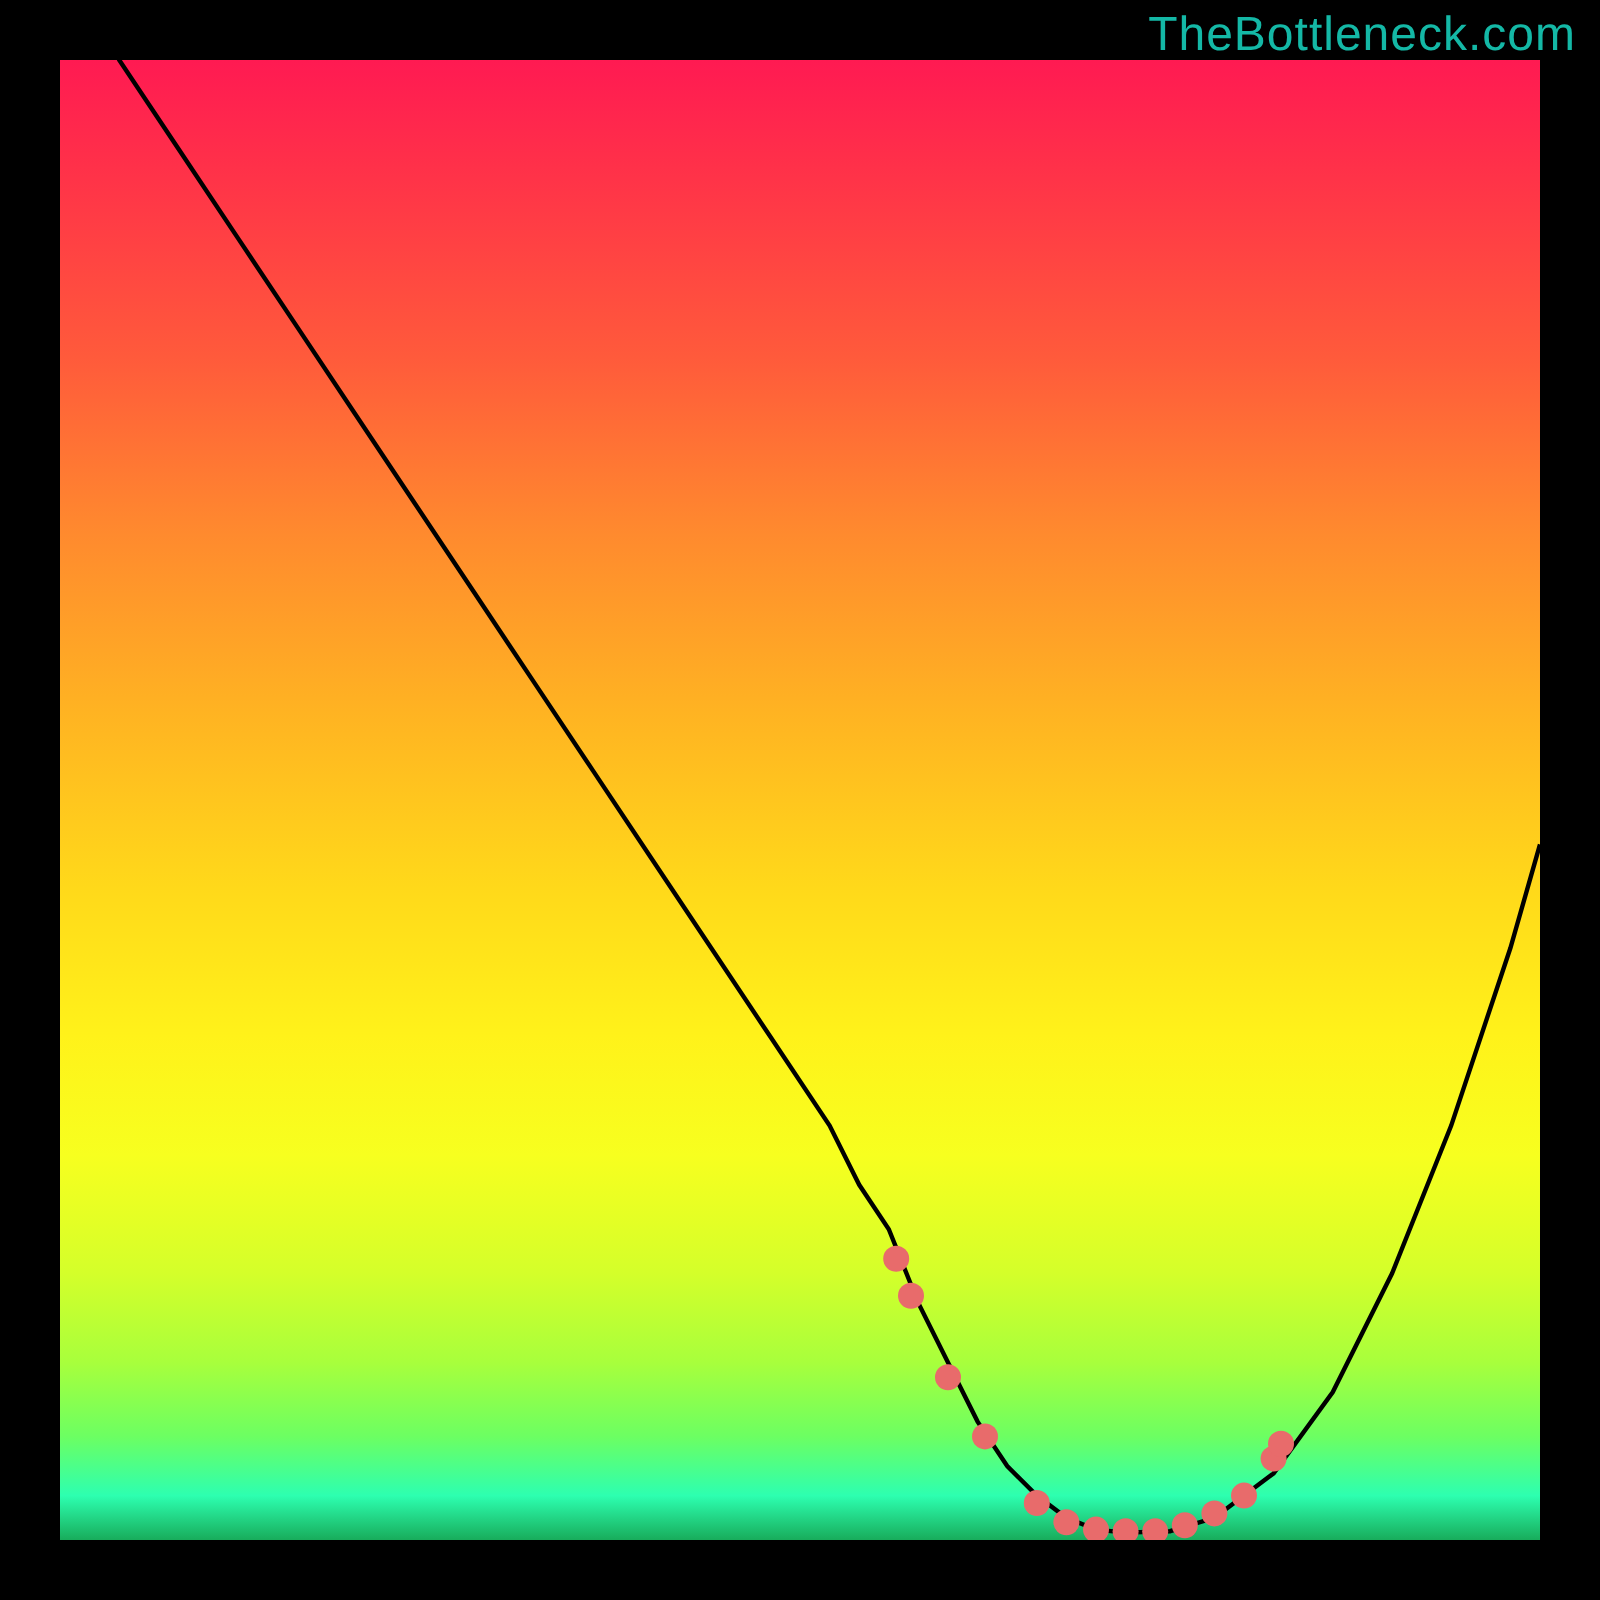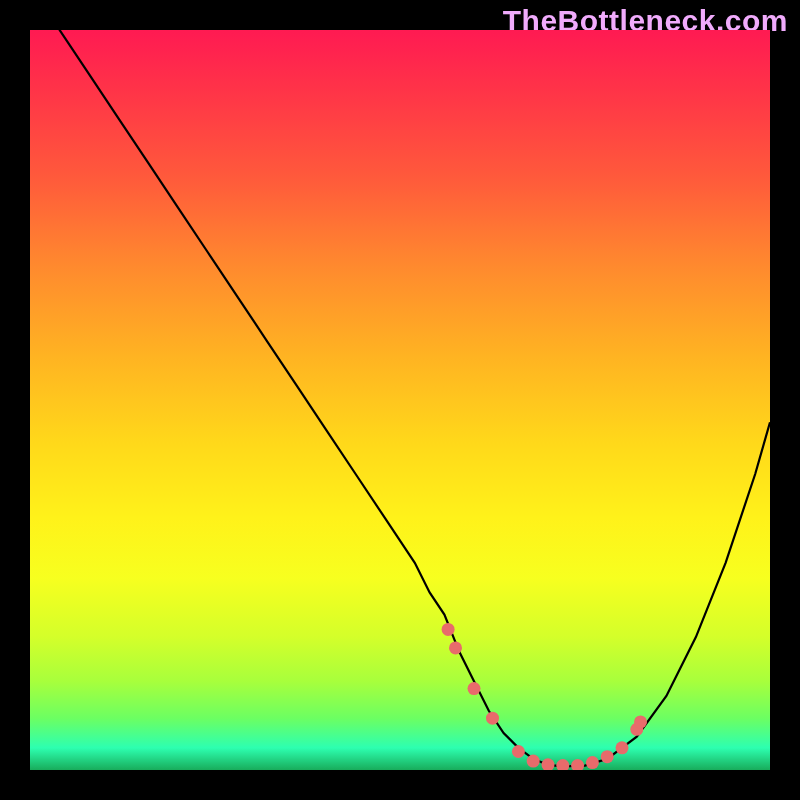--- a/index.html
+++ b/index.html
@@ -8,23 +8,23 @@
     position: relative;
     width: 800px;
     height: 800px;
     background: #000;
   }
   .watermark {
     position: absolute;
     top: 4px;
     right: 12px;
     font-family: Arial, Helvetica, sans-serif;
-    font-size: 30px;
-    font-weight: bold;
-    color: #f0abfc;
+    font-size: 24px;
+    font-weight: normal;
+    color: #14b8a6;
     letter-spacing: 0.5px;
   }
   .plot {
     position: absolute;
     left: 30px;
     top: 30px;
     width: 740px;
     height: 740px;
     overflow: hidden;
   }

